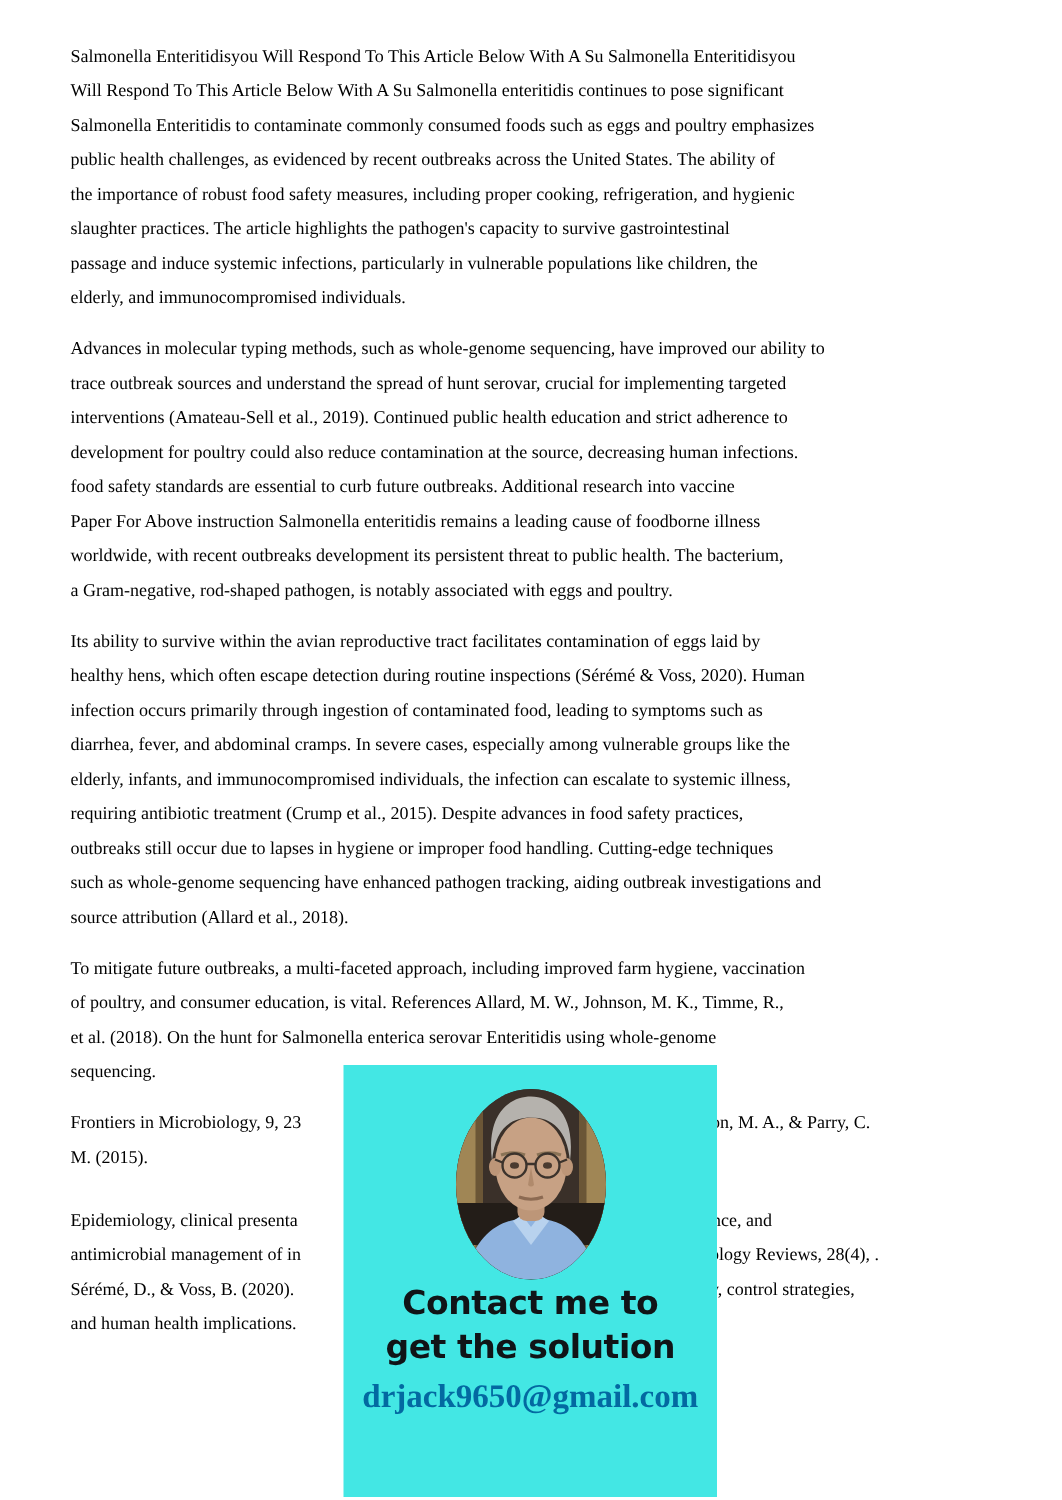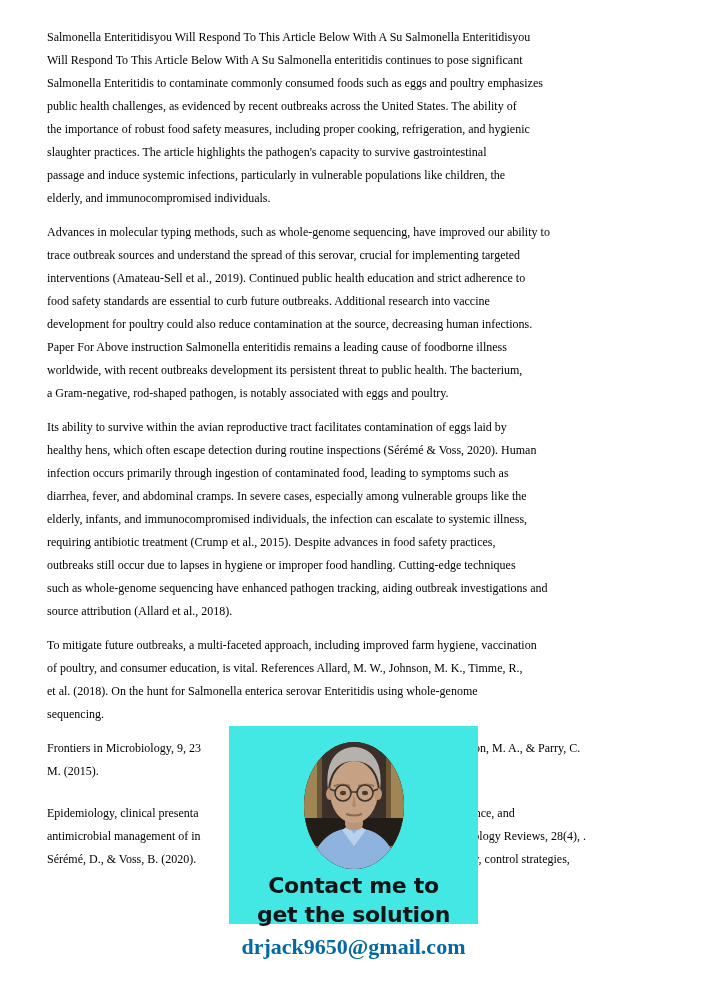--- a/index.html
+++ b/index.html
@@ -16,22 +16,22 @@
     font-size: 12px; line-height: 23px;
   }
   .para { margin: 0 0 11px 0; }
   .para.gap-lg { margin-bottom: 19px; }
   .para:last-child { margin-bottom: 0; }
   .line { display: block; height: 23px; white-space: nowrap; }
   .line.split { position: relative; }
   .frag-right { position: absolute; left: 411px; top: 0; white-space: nowrap; }
   
   .overlay {
-    position: absolute; left: 229px; top: 726px;
-    width: 249px; height: 198px;
+    position: absolute; left: 229px; top: 710px;
+    width: 249px; height: 288px;
     background: #43e7e4;
     z-index: 5;
     text-align: center;
   }
   .photo {
     width: 100px; height: 127px;
     margin: 16px auto 0 auto;
     border-radius: 50%;
     overflow: hidden;
     background: #38302a;
@@ -66,24 +66,24 @@
       <div class="line">Salmonella Enteritidis to contaminate commonly consumed foods such as eggs and poultry emphasizes</div>
       <div class="line">public health challenges, as evidenced by recent outbreaks across the United States. The ability of</div>
       <div class="line">the importance of robust food safety measures, including proper cooking, refrigeration, and hygienic</div>
       <div class="line">slaughter practices. The article highlights the pathogen's capacity to survive gastrointestinal</div>
       <div class="line">passage and induce systemic infections, particularly in vulnerable populations like children, the</div>
       <div class="line">elderly, and immunocompromised individuals.</div>
     </div>
 
     <div class="para">
       <div class="line">Advances in molecular typing methods, such as whole-genome sequencing, have improved our ability to</div>
-      <div class="line">trace outbreak sources and understand the spread of this serovar, crucial for implementing targeted</div>
+      <div class="line">trace outbreak sources and understand the spread of hunt serovar, crucial for implementing targeted</div>
       <div class="line">interventions (Amateau-Sell et al., 2019). Continued public health education and strict adherence to</div>
+      <div class="line">development for poultry could also reduce contamination at the source, decreasing human infections.</div>
       <div class="line">food safety standards are essential to curb future outbreaks. Additional research into vaccine</div>
-      <div class="line">development for poultry could also reduce contamination at the source, decreasing human infections.</div>
       <div class="line">Paper For Above instruction Salmonella enteritidis remains a leading cause of foodborne illness</div>
       <div class="line">worldwide, with recent outbreaks development its persistent threat to public health. The bacterium,</div>
       <div class="line">a Gram-negative, rod-shaped pathogen, is notably associated with eggs and poultry.</div>
     </div>
 
     <div class="para">
       <div class="line">Its ability to survive within the avian reproductive tract facilitates contamination of eggs laid by</div>
       <div class="line">healthy hens, which often escape detection during routine inspections (Sérémé &amp; Voss, 2020). Human</div>
       <div class="line">infection occurs primarily through ingestion of contaminated food, leading to symptoms such as</div>
       <div class="line">diarrhea, fever, and abdominal cramps. In severe cases, especially among vulnerable groups like the</div>
@@ -115,20 +115,21 @@
         <span class="frag-right">istance, and</span>
       </div>
       <div class="line split">
         <span>antimicrobial management of in</span>
         <span class="frag-right">obiology Reviews, 28(4), .</span>
       </div>
       <div class="line split">
         <span>Sérémé, D., &amp; Voss, B. (2020).</span>
         <span class="frag-right">icity, control strategies,</span>
       </div>
+      <div class="line">and human health implications.</div>
     </div>
 
   </section>
 
   <aside class="overlay">
     <div class="photo">
 
       <svg viewBox="0 0 100 127" aria-hidden="true">
         <rect x="0" y="0" width="100" height="127" fill="#3a3029"></rect>
         <rect x="0" y="0" width="16" height="127" fill="#a08655"></rect>

